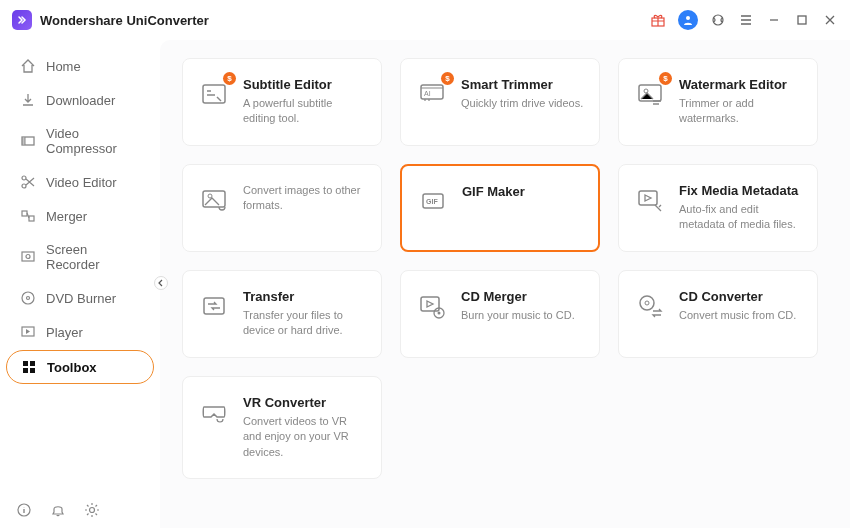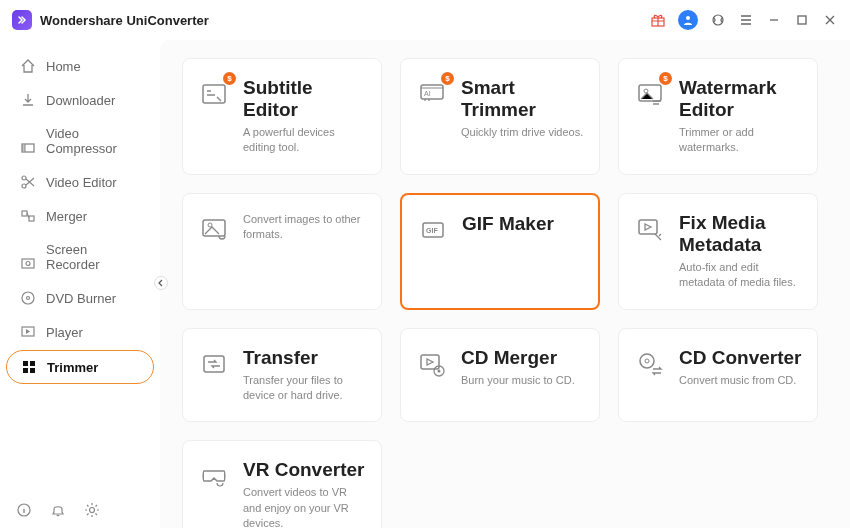--- a/index.html
+++ b/index.html
@@ -5,33 +5,33 @@
 * { box-sizing: border-box; margin: 0; padding: 0; }
 body { font-family: -apple-system, "Segoe UI", Arial, sans-serif; width: 850px; height: 528px; background: #fff; overflow: hidden; font-size: 13px; color: #333; }
 .titlebar { display: flex; align-items: center; height: 40px; padding: 0 12px; }
 .logo { width: 20px; height: 20px; border-radius: 5px; background: linear-gradient(135deg,#6a3de8,#8b5cf6); margin-right: 8px; display:flex; align-items:center; justify-content:center; }
 .title { font-weight: 600; font-size: 13px; color: #222; }
 .title-right { margin-left: auto; display: flex; align-items: center; gap: 12px; }
 .icon-btn { display:inline-flex; align-items:center; justify-content:center; width: 16px; height:16px; color:#666; cursor:pointer; }
 .avatar { width: 20px; height: 20px; border-radius:50%; background:#2d7ff9; display:flex; align-items:center; justify-content:center; }
 .main { display:flex; height: 488px; }
 .sidebar { width: 160px; padding: 8px 0; position:relative; background:#fff; }
-.side-item { display:flex; align-items:flex-end; gap:10px; padding: 8px 14px; color:#666; cursor:pointer; font-size:13px; border-radius: 18px; margin: 2px 6px; }
+.side-item { display:flex; align-items:center; gap:10px; padding: 8px 14px; color:#666; cursor:pointer; font-size:13px; border-radius: 18px; margin: 2px 6px; }
 .side-item.active { border:1.5px solid #f08c2e; color:#111; font-weight:600; }
 .side-icon { width:16px; height:16px; display:inline-flex; align-items:center; justify-content:center; color:#888; }
 .side-item.active .side-icon { color:#111; }
 .collapse-handle { position:absolute; right:-8px; top:236px; width:14px; height:14px; background:#fff; border:1px solid #ddd; border-radius:50%; display:flex; align-items:center; justify-content:center; font-size:8px; color:#555; cursor:pointer; }
 .sidebar-bottom { position:absolute; bottom:10px; left:0; display:flex; gap:18px; padding:0 16px; }
 .content { flex:1; background:#fbfbfc; border-top-left-radius: 10px; padding: 18px 22px; overflow:auto; }
 .grid { display:grid; grid-template-columns: repeat(3, 200px); gap: 18px; }
 .card { background:#fff; border:1px solid #eee; border-radius:8px; padding: 18px 14px; display:flex; gap:12px; cursor:pointer; position:relative; min-height: 88px; }
 .card.highlight { border:2px solid #f97316; }
 .card-icon { width:34px; height:34px; flex-shrink:0; display:flex; align-items:center; justify-content:center; color:#888; position:relative; }
 .badge { position:absolute; top:-5px; right:-5px; width:13px; height:13px; background:#f26b1d; color:#fff; border-radius:50%; font-size:8px; display:flex; align-items:center; justify-content:center; font-weight:bold; }
-.card-title { font-size:19px; font-weight:600; color:#222; margin-bottom:4px; }
+.card-title { font-size:13px; font-weight:600; color:#222; margin-bottom:4px; }
 .card-desc { font-size:11px; color:#888; line-height:1.4; }
 svg { display:block; }
 </style>
 </head>
 <body>
 
 <div class="titlebar">
   <div class="logo">
     <svg width="12" height="12" viewBox="0 0 12 12">
         <path d="M3 3 L6 6 L3 9 M6 3 L9 6 L6 9" stroke="#fff" stroke-width="1.5" fill="none" stroke-linecap="round"></path>
@@ -156,21 +156,21 @@
     </div>
     <div class="side-item active">
       <span class="side-icon">
           <svg width="16" height="16" viewBox="0 0 16 16">
             <rect x="2" y="2" width="5" height="5" fill="currentColor"></rect>
             <rect x="9" y="2" width="5" height="5" fill="currentColor"></rect>
             <rect x="2" y="9" width="5" height="5" fill="currentColor"></rect>
             <rect x="9" y="9" width="5" height="5" fill="currentColor"></rect>
           </svg>
         </span>
-      <span>Trimmer</span>
+      <span>Toolbox</span>
     </div>
     <div class="collapse-handle">
       <svg width="6" height="8" viewBox="0 0 6 8">
           <path d="M4 1 L1 4 L4 7" fill="none" stroke="#555" stroke-width="1.2"></path>
         </svg>
     </div>
     <div class="sidebar-bottom">
       <span class="icon-btn">
           <svg width="16" height="16" viewBox="0 0 16 16">
             <circle cx="8" cy="8" r="6" fill="none" stroke="#888" stroke-width="1.2"></circle>
@@ -198,21 +198,21 @@
         <div class="card-icon">
           <svg width="30" height="30" viewBox="0 0 30 30">
               <rect x="4" y="6" width="22" height="18" rx="2" fill="none" stroke="#888" stroke-width="1.5"></rect>
               <path d="M8 12 H12 M8 16 H16" stroke="#888" stroke-width="1.5"></path>
               <path d="M18 18 L22 22" stroke="#888" stroke-width="1.5"></path>
             </svg>
           <span class="badge">$</span>
         </div>
         <div>
           <div class="card-title">Subtitle Editor</div>
-          <div class="card-desc">A powerful devices editing tool.</div>
+          <div class="card-desc">A powerful subtitle editing tool.</div>
         </div>
       </div>
 
       <div class="card">
         <div class="card-icon">
           <svg width="30" height="30" viewBox="0 0 30 30">
               <rect x="4" y="6" width="22" height="14" rx="2" fill="none" stroke="#888" stroke-width="1.5"></rect>
               <path d="M4 9 H26 M8 22 L8 20 M12 22 L12 20" stroke="#888" stroke-width="1.2"></path>
               <text x="7" y="17" font-size="7" fill="#888">AI</text>
             </svg>

